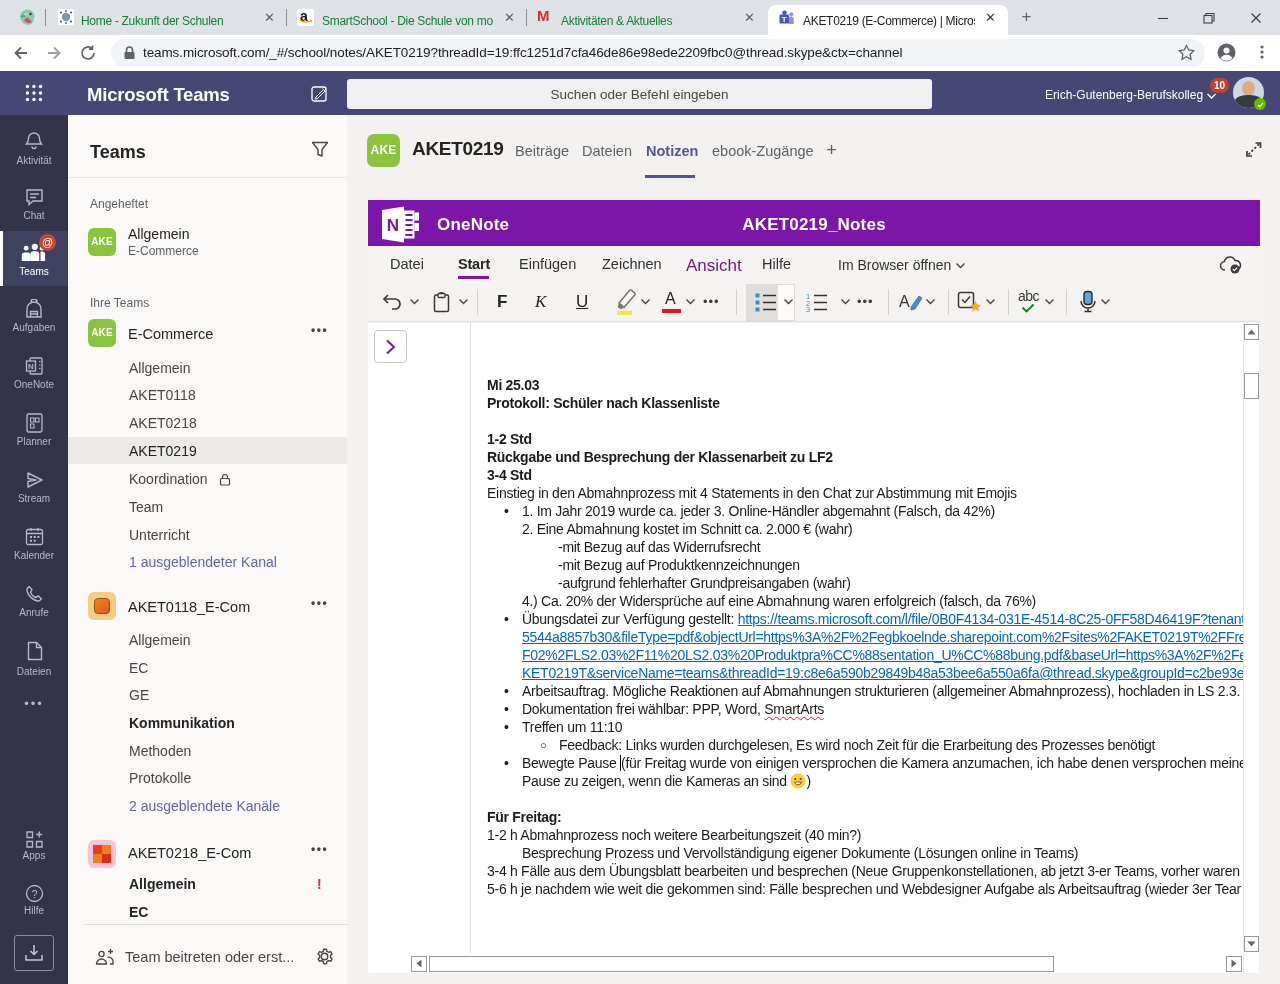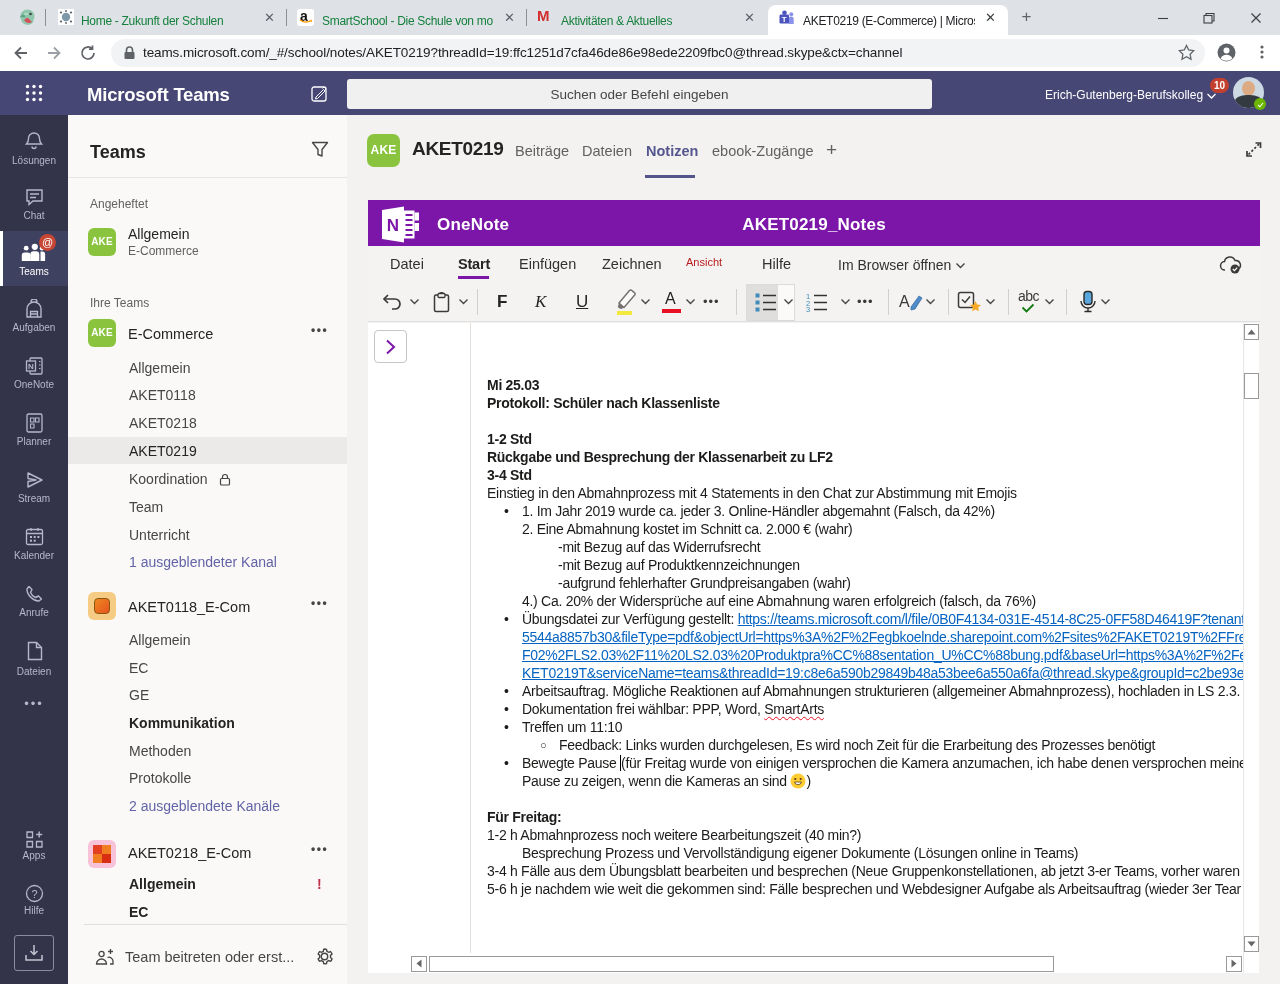--- a/index.html
+++ b/index.html
@@ -144,21 +144,21 @@
 <svg class="a" style="left:1256.5px;top:101.5px" width="7" height="6" viewBox="0 0 7 6">
     <path d="M1 3 L2.8 4.8 L6 1" stroke="#fff" stroke-width="1.1" fill="none"></path>
   </svg>
 
 <div class="a" style="left:0;top:115px;width:68px;height:869px;background:#33344a"></div>
 
 <svg class="a" style="left:25px;top:131px" width="18" height="19" viewBox="0 0 18 19">
     <path d="M9 2 a5.5 5.5 0 0 1 5.5 5.5 c0 3.5 1 4.5 2 5.5 H1.5 c1-1 2-2 2-5.5 A5.5 5.5 0 0 1 9 2 Z" stroke="#b6b7c9" stroke-width="1.4" fill="none"></path>
     <path d="M7 15.5 a2 2 0 0 0 4 0" stroke="#b6b7c9" stroke-width="1.4" fill="none"></path>
   </svg>
-<div class="a lbl" style="left:0;top:155px">Lösungen</div>
+<div class="a lbl" style="left:0;top:155px">Aktivität</div>
 
 <svg class="a" style="left:25px;top:187px" width="19" height="19" viewBox="0 0 19 19">
     <path d="M2 3 h15 v11 h-9 l-4 3.5 v-3.5 h-2 Z" stroke="#b6b7c9" stroke-width="1.4" fill="none"></path>
     <path d="M5 7 h9 M5 10.5 h6" stroke="#b6b7c9" stroke-width="1.3"></path>
   </svg>
 <div class="a lbl" style="left:0;top:210px">Chat</div>
 
 <div class="a" style="left:0;top:231px;width:68px;height:55px;background:#3f4160"></div>
 <div class="a" style="left:0;top:231px;width:3px;height:55px;background:#fff"></div>
 <svg class="a" style="left:21px;top:242px" width="25" height="22" viewBox="0 0 25 22">
@@ -336,21 +336,21 @@
 </svg>
 <div class="a" style="left:437px;top:215px;font-size:17px;font-weight:bold;color:#fff;letter-spacing:0.2px">OneNote</div>
 <div class="a" style="left:368px;top:215px;width:892px;text-align:center;font-size:17px;font-weight:bold;color:#fff;letter-spacing:0.2px">AKET0219_Notes</div>
 
 <div class="a" style="left:368px;top:246px;width:892px;height:76px;background:#f4f3f2;border-bottom:1px solid #e1dfdd"></div>
 <div class="a" style="left:390px;top:256px;font-size:14.5px;color:#323130">Datei</div>
 <div class="a" style="left:458px;top:256px;font-size:14.5px;color:#252423;font-weight:bold;letter-spacing:-0.2px">Start</div>
 <div class="a" style="left:458px;top:276px;width:31px;height:3px;background:#7b16a8"></div>
 <div class="a" style="left:519px;top:256px;font-size:14.5px;color:#323130">Einfügen</div>
 <div class="a" style="left:602px;top:256px;font-size:14.5px;color:#323130">Zeichnen</div>
-<div class="a" style="left:686px;top:256px;font-size:11px;color:#b91c1c">Ansicht</div>
+<div class="a" style="left:686px;top:256px;font-size:17px;color:#701a75">Ansicht</div>
 <div class="a" style="left:762px;top:256px;font-size:14.5px;color:#323130">Hilfe</div>
 <div class="a" style="left:838px;top:257px;font-size:14px;color:#323130">Im Browser öffnen</div>
 <svg class="a" style="left:955px;top:262px" width="11" height="8" viewBox="0 0 11 8">
     <path class="chv" d="M1.5 1.5 L5.5 5.5 L9.5 1.5"></path>
   </svg>
 <svg class="a" style="left:1219px;top:255px" width="23" height="20" viewBox="0 0 23 20">
     <path d="M6 15 a4.2 4.2 0 0 1 -0.5-8.4 A5.5 5.5 0 0 1 16 5.5 a4.6 4.6 0 0 1 2.5 8.8" stroke="#3b3a39" stroke-width="1.5" fill="none"></path>
     <circle cx="16" cy="14" r="4.5" fill="#3b3a39"></circle>
     <path d="M13.8 14 l1.6 1.6 2.8-3" stroke="#fff" stroke-width="1.2" fill="none"></path>
   </svg>

